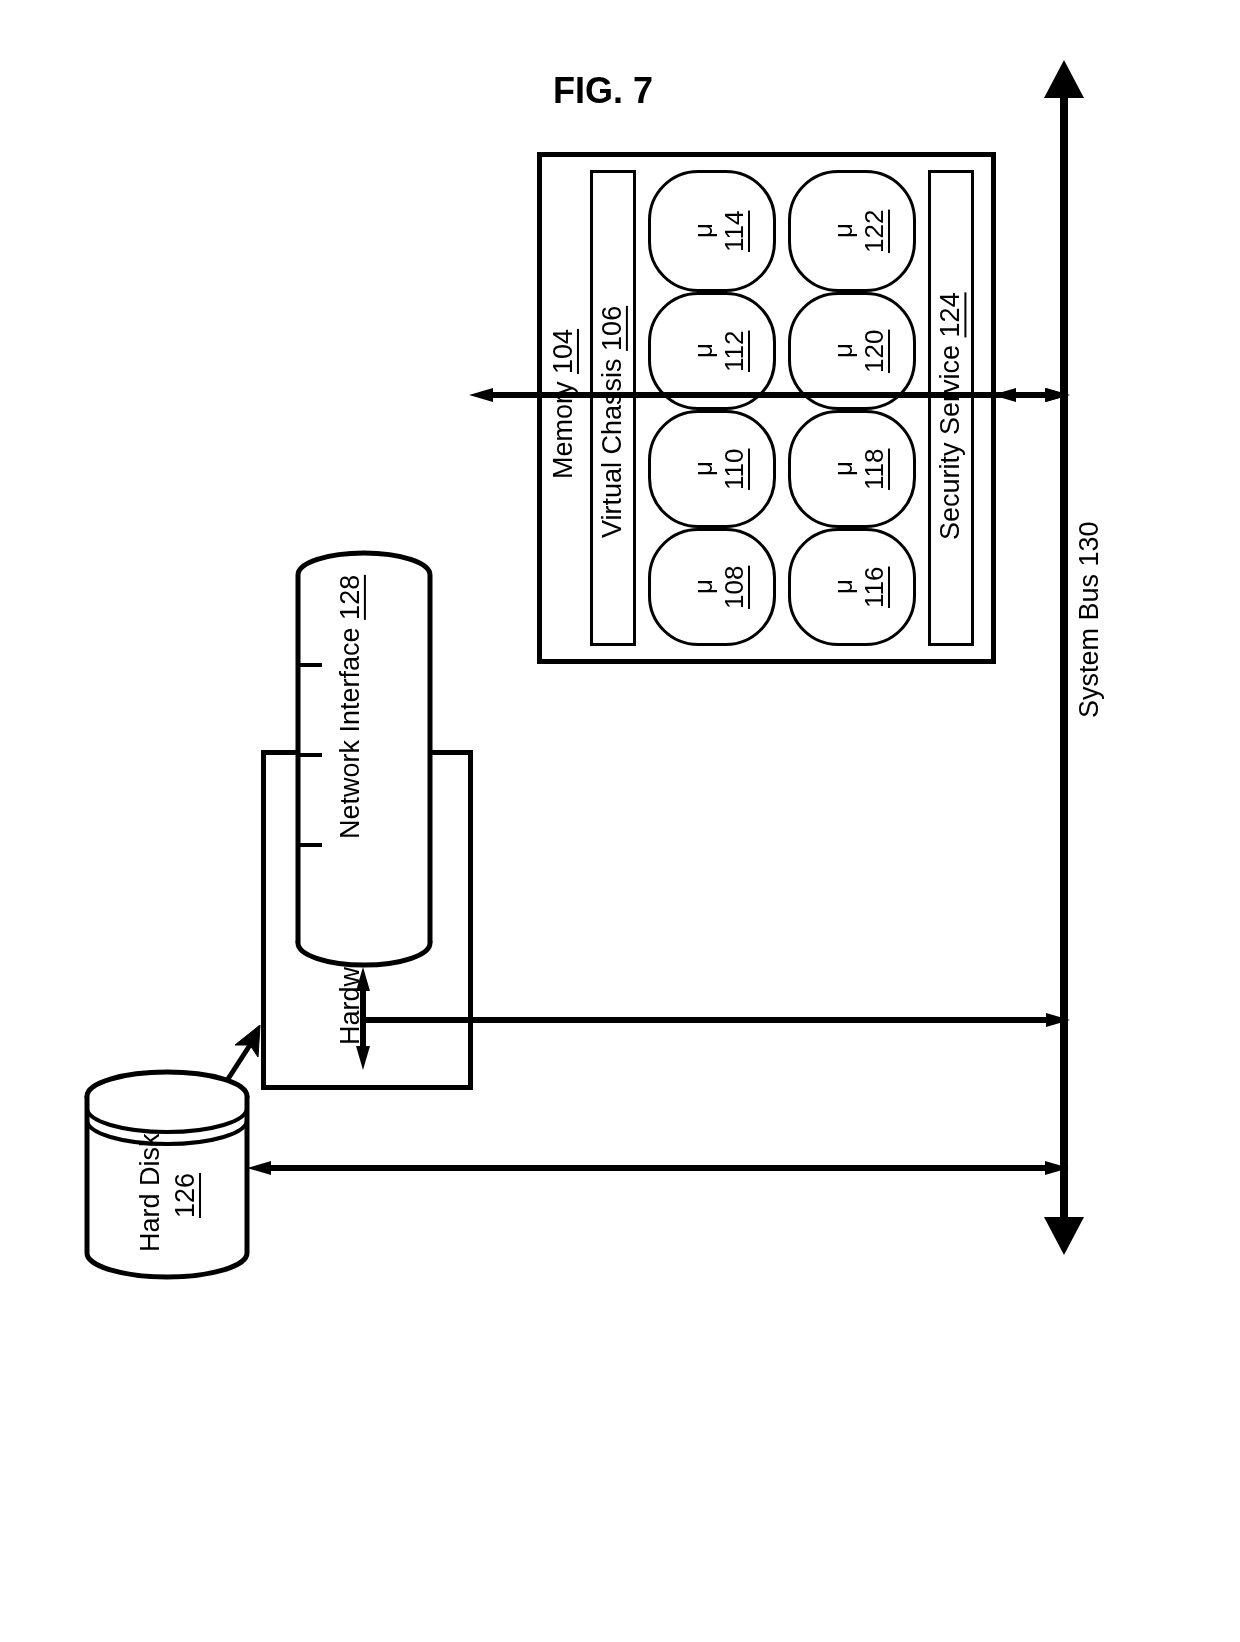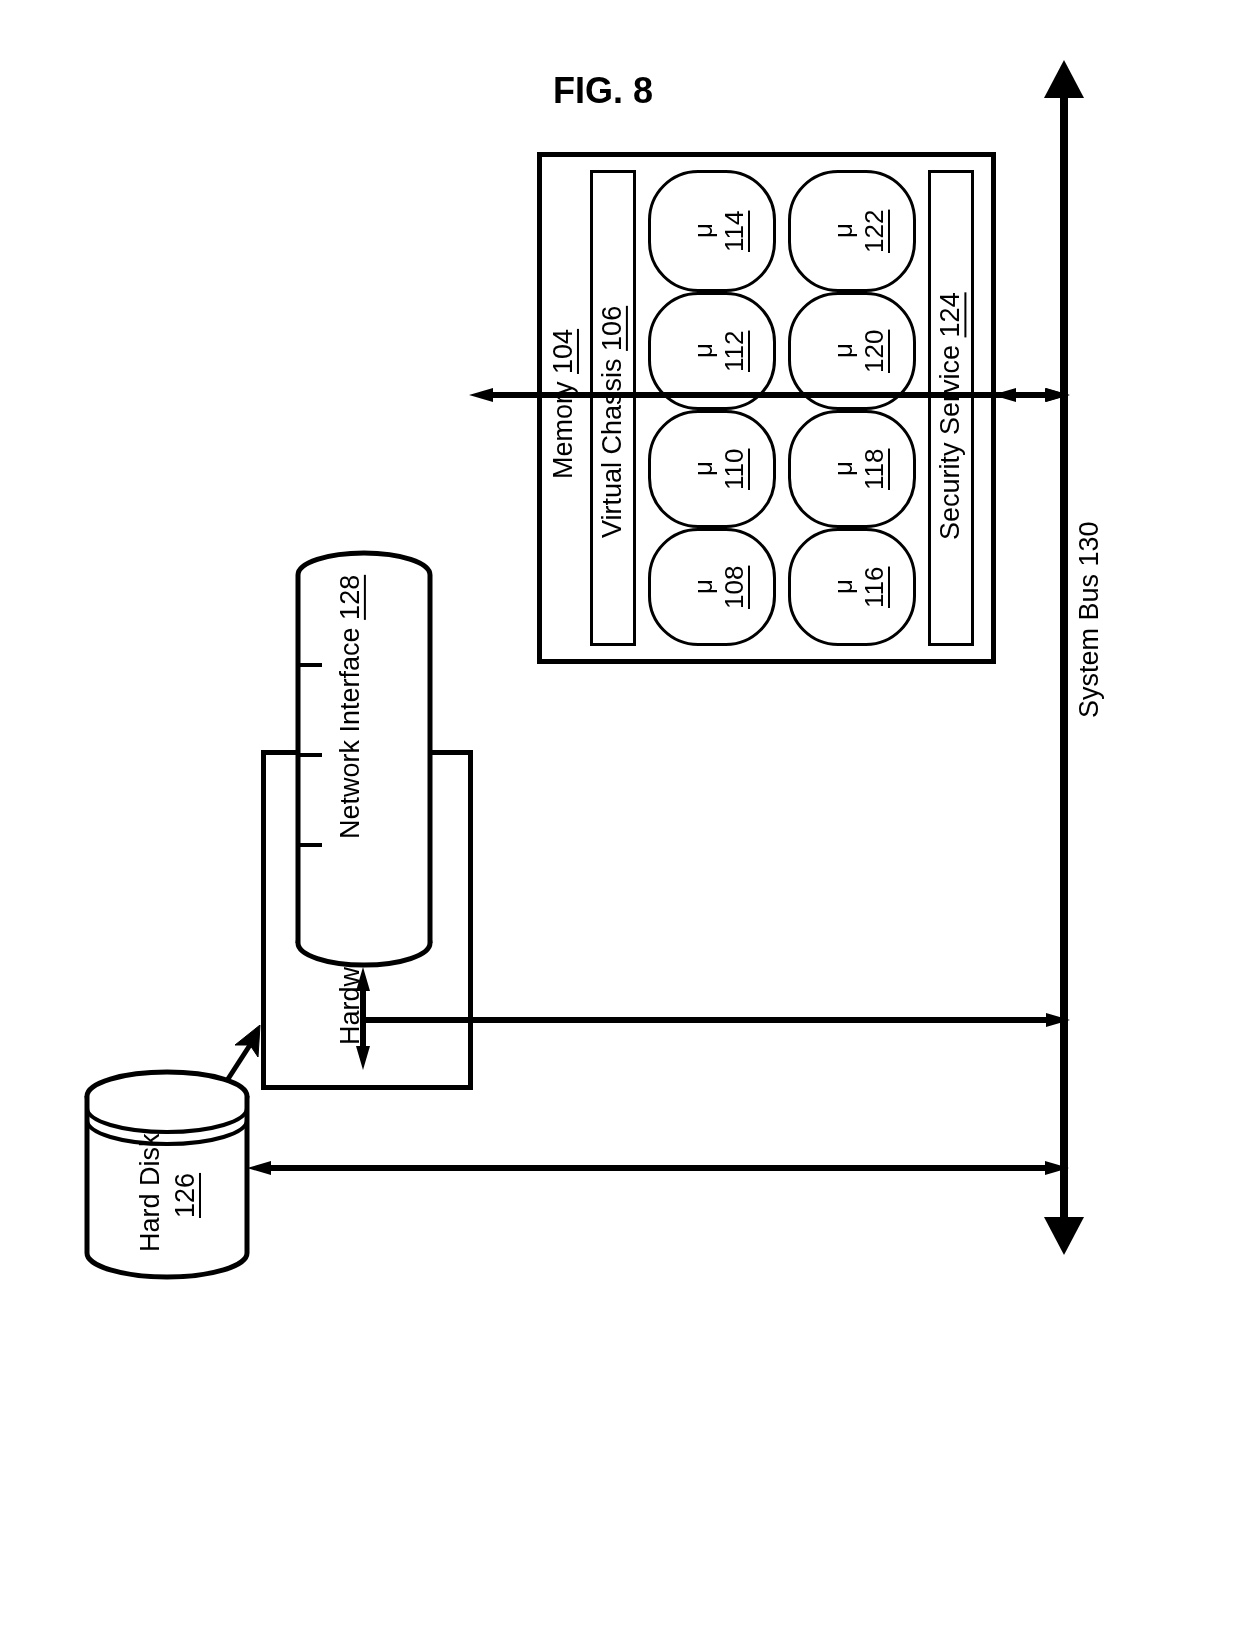--- a/index.html
+++ b/index.html
@@ -117,21 +117,21 @@
 
   .dbl-arrow { position: absolute; }
 
 </style>
 </head>
 <body>
 
 <div class="stage">
 
   <div class="fig-title" style="left: 553px; top: 70px;">
-    <span>FIG. 8</span>
+    <span>FIG. 7</span>
   </div>
 
   <div class="ref-num" style="left: 162px; top: 1138px;">
     <span>100</span>
   </div>
   <svg class="ref-arrow" style="left: 180px; top: 1025px; width: 90px; height: 110px;">
     <line x1="15" y1="105" x2="70" y2="20" stroke="#000" stroke-width="5"></line>
     <polygon points="70,20 55,20 80,0 78,32" fill="#000"></polygon>
   </svg>
 

